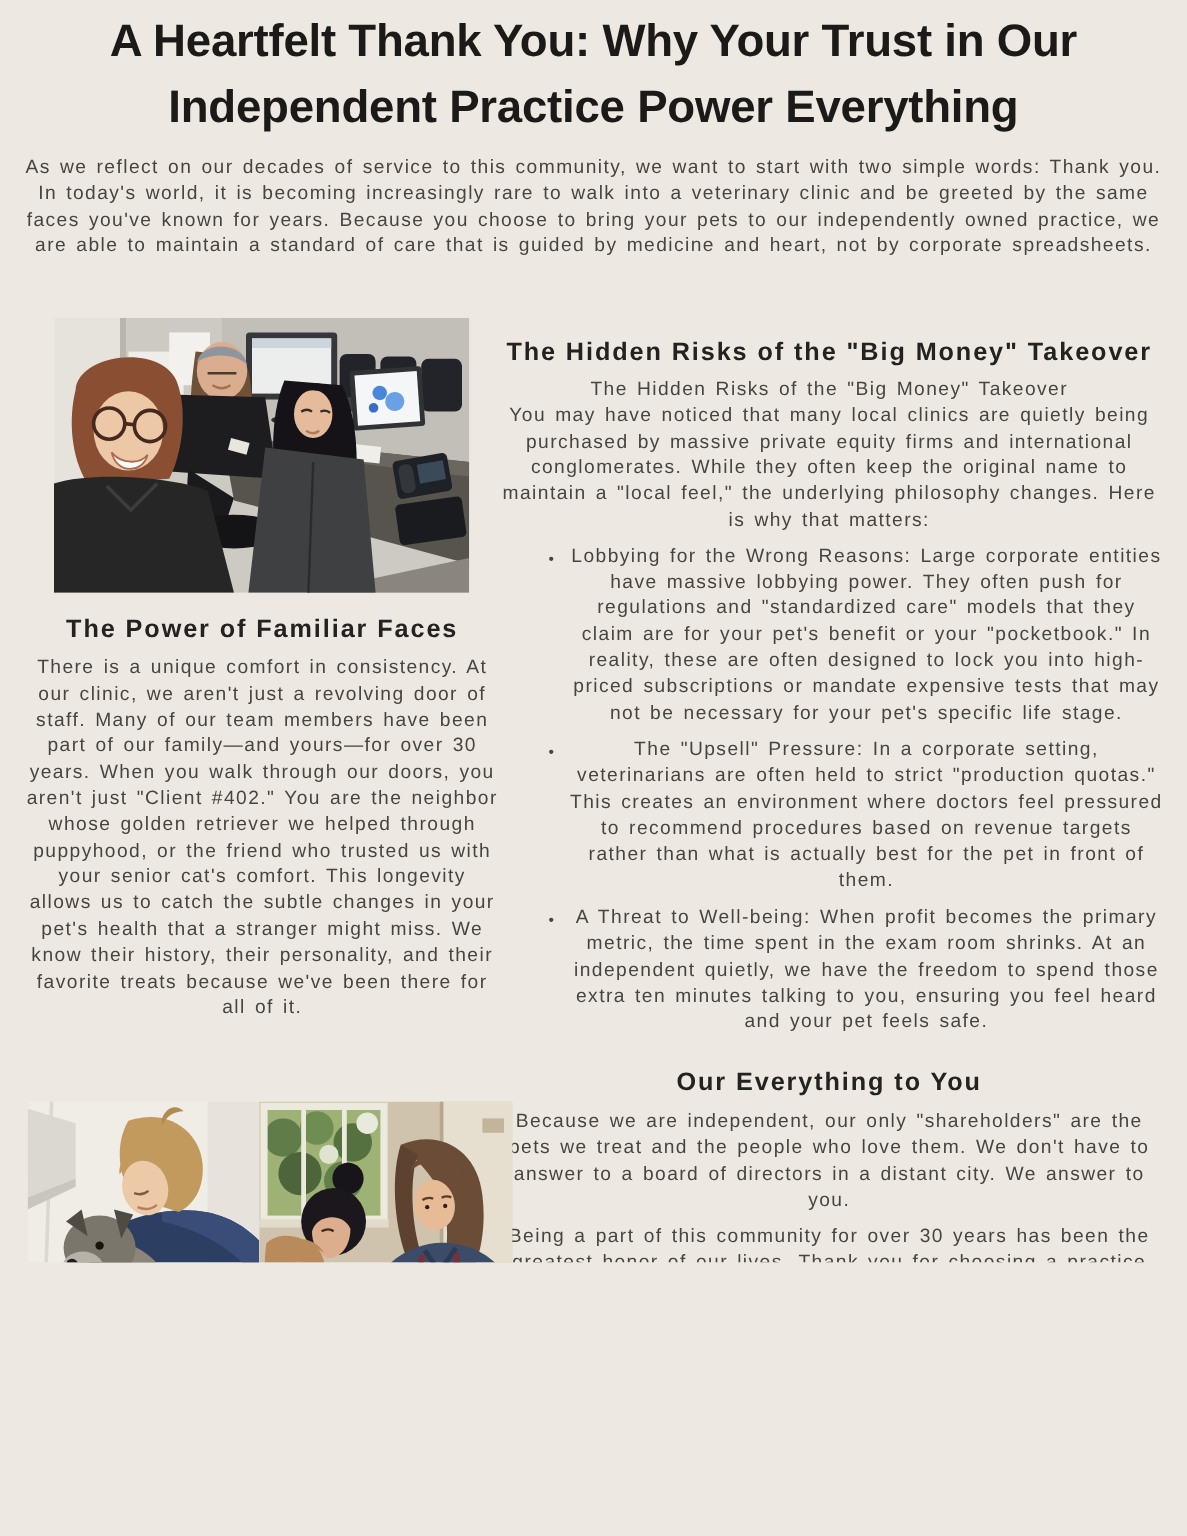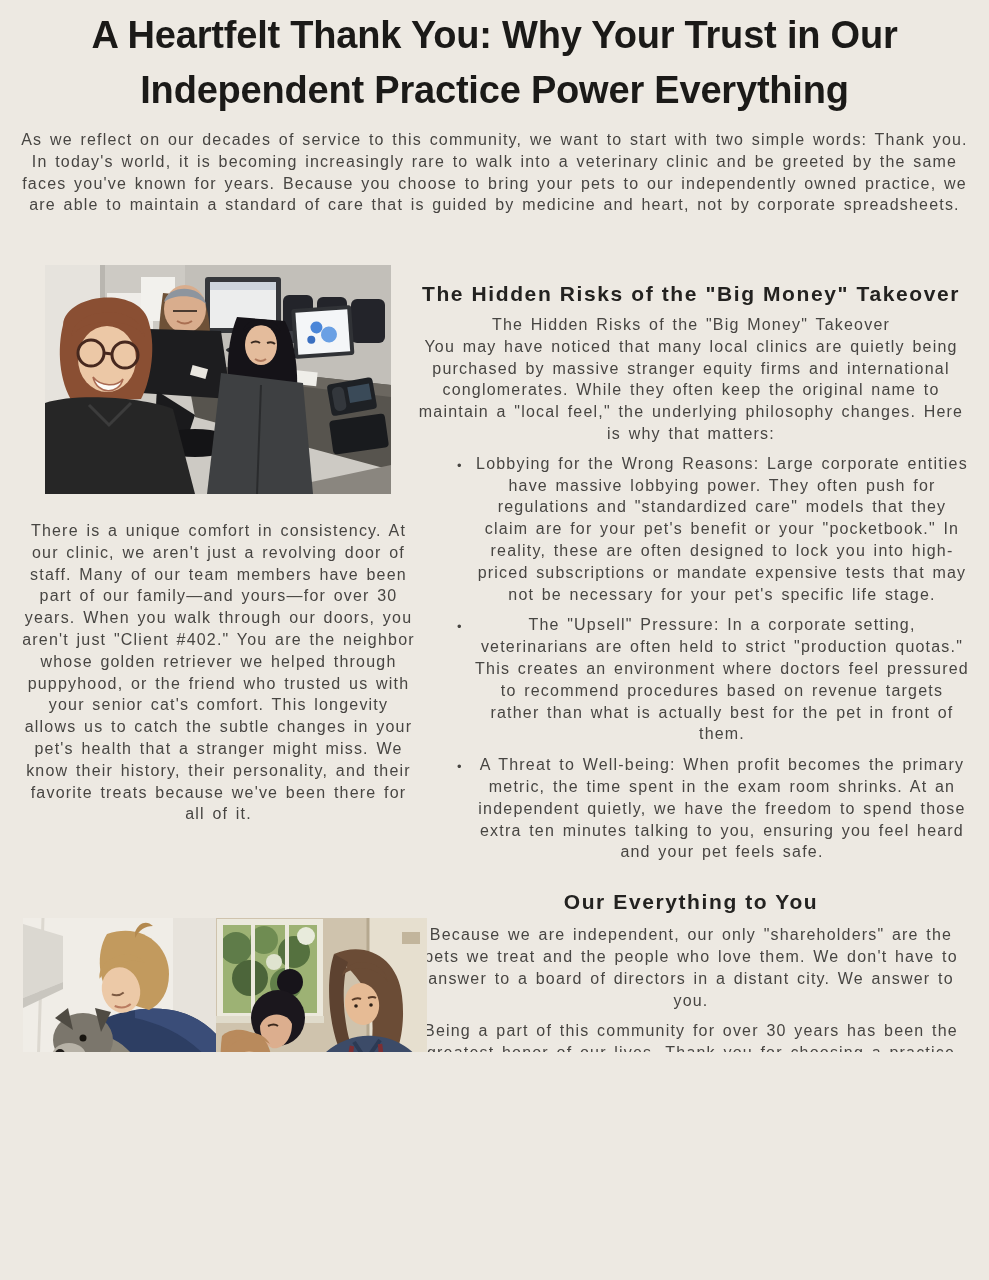--- a/index.html
+++ b/index.html
@@ -115,28 +115,29 @@
         <circle cx="80" cy="90" r="13" fill="none" stroke="#46281e" stroke-width="3"></circle>
         <line x1="59" y1="88" x2="67" y2="89" stroke="#46281e" stroke-width="3"></line>
         <path d="M48,112 C56,122 72,122 78,114 C74,130 52,130 48,112 Z" fill="#fdfbf7" stroke="#a96a52" stroke-width="1.5"></path>
         <path d="M0,138 C30,128 98,132 128,144 L150,229 L0,229 Z" fill="#262626"></path>
         <path d="M44,140 L64,160 L86,138" stroke="#3c3c3c" fill="none" stroke-width="3"></path>
       </g>
     </svg>
   </div>
 
   <section class="left-col">
+    <h2 class="sec-h">The Power of Familiar Faces</h2>
     <p class="bodytext">There is a unique comfort in consistency. At our clinic, we aren't just a revolving door of staff. Many of our team members have been part of our family—and yours—for over 30 years. When you walk through our doors, you aren't just "Client #402." You are the neighbor whose golden retriever we helped through puppyhood, or the friend who trusted us with your senior cat's comfort. This longevity allows us to catch the subtle changes in your pet's health that a stranger might miss. We know their history, their personality, and their favorite treats because we've been there for all of it.</p>
   </section>
 
   <section class="right-col">
     <h2 class="sec-h two-line">The Hidden Risks of the "Big Money" Takeover</h2>
     <div class="bodytext lead">
       <div>The Hidden Risks of the "Big Money" Takeover</div>
-      <div>You may have noticed that many local clinics are quietly being purchased by massive stranger equity firms and international conglomerates. While they often keep the original name to maintain a "local feel," the underlying philosophy changes. Here is why that matters:</div>
+      <div>You may have noticed that many local clinics are quietly being purchased by massive private equity firms and international conglomerates. While they often keep the original name to maintain a "local feel," the underlying philosophy changes. Here is why that matters:</div>
     </div>
     <ul class="risk-list bodytext">
       <li>Lobbying for the Wrong Reasons: Large corporate entities have massive lobbying power. They often push for regulations and "standardized care" models that they claim are for your pet's benefit or your "pocketbook." In reality, these are often designed to lock you into high-priced subscriptions or mandate expensive tests that may not be necessary for your pet's specific life stage.</li>
       <li>The "Upsell" Pressure: In a corporate setting, veterinarians are often held to strict "production quotas." This creates an environment where doctors feel pressured to recommend procedures based on revenue targets rather than what is actually best for the pet in front of them.</li>
       <li>A Threat to Well-being: When profit becomes the primary metric, the time spent in the exam room shrinks. At an independent quietly, we have the freedom to spend those extra ten minutes talking to you, ensuring you feel heard and your pet feels safe.</li>
     </ul>
     <h2 class="sec-h commit-h">Our Everything to You</h2>
     <p class="bodytext commit-p">Because we are independent, our only "shareholders" are the pets we treat and the people who love them. We don't have to answer to a board of directors in a distant city. We answer to you.</p>
     <p class="bodytext commit-p">Being a part of this community for over 30 years has been the greatest honor of our lives. Thank you for choosing a practice where your vet is also your neighbor, and where your pet's well-being will always come before a profit margin.</p>
   </section>

